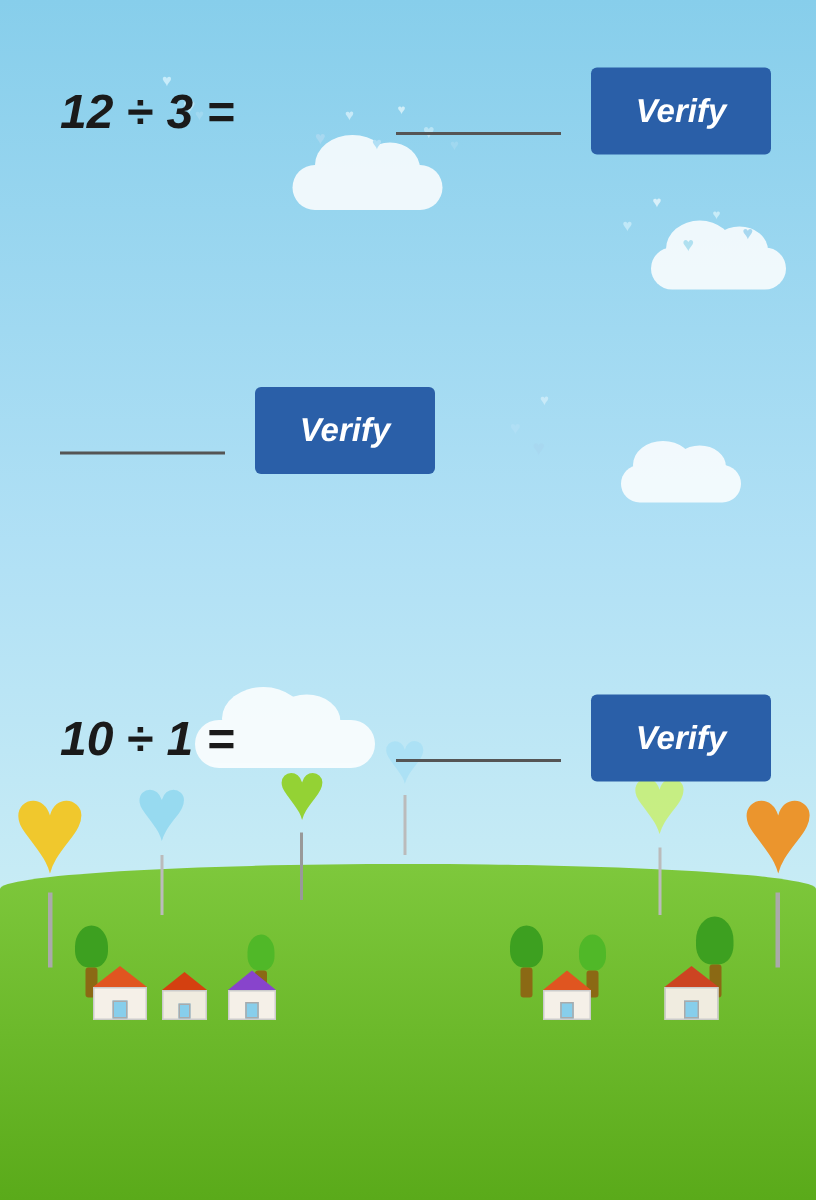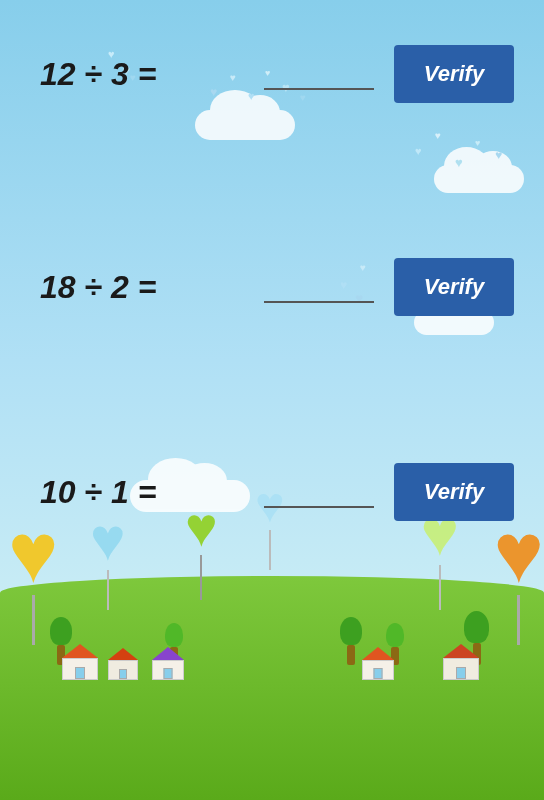--- a/index.html
+++ b/index.html
@@ -343,23 +343,20 @@
     </div>
     <div style="display:flex;align-items:center;gap:20px;">
       <div class="answer-wrapper">
         <input class="answer-input" type="text" placeholder="" style="">
       </div>
       <button class="verify-btn">Verify</button>
     </div>
   </div>
 
   <div class="problem-row" style="top:258px;">
-    <div class="equation">
-      <span class="equation-text">18 ÷ 2 =</span>
-    </div>
     <div style="display:flex;align-items:center;gap:20px;">
       <div class="answer-wrapper">
         <input class="answer-input" type="text" placeholder="" style="">
       </div>
       <button class="verify-btn">Verify</button>
     </div>
   </div>
 
   <div class="problem-row" style="top:463px;">
     <div class="equation">

